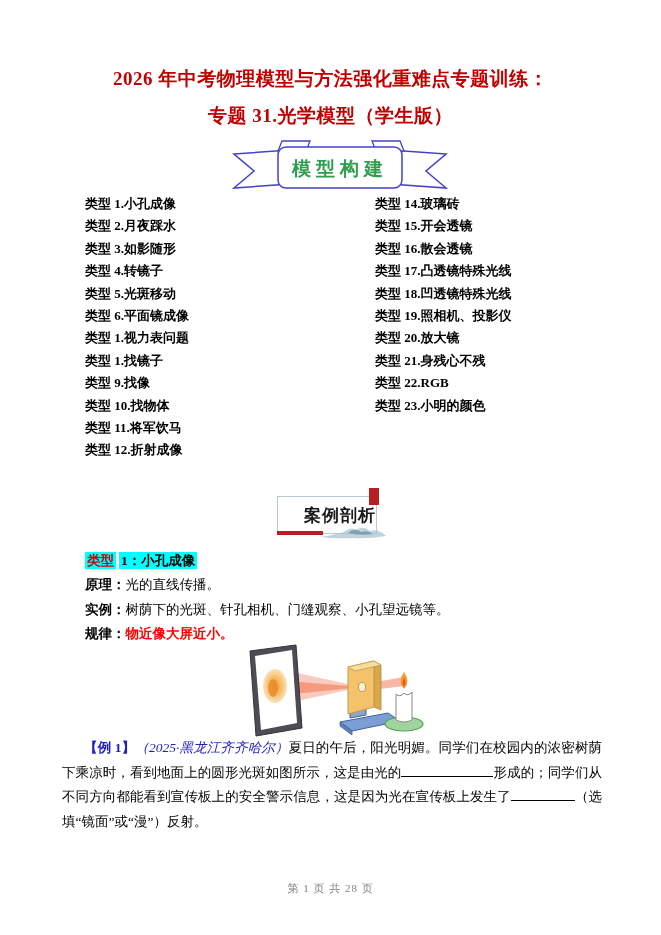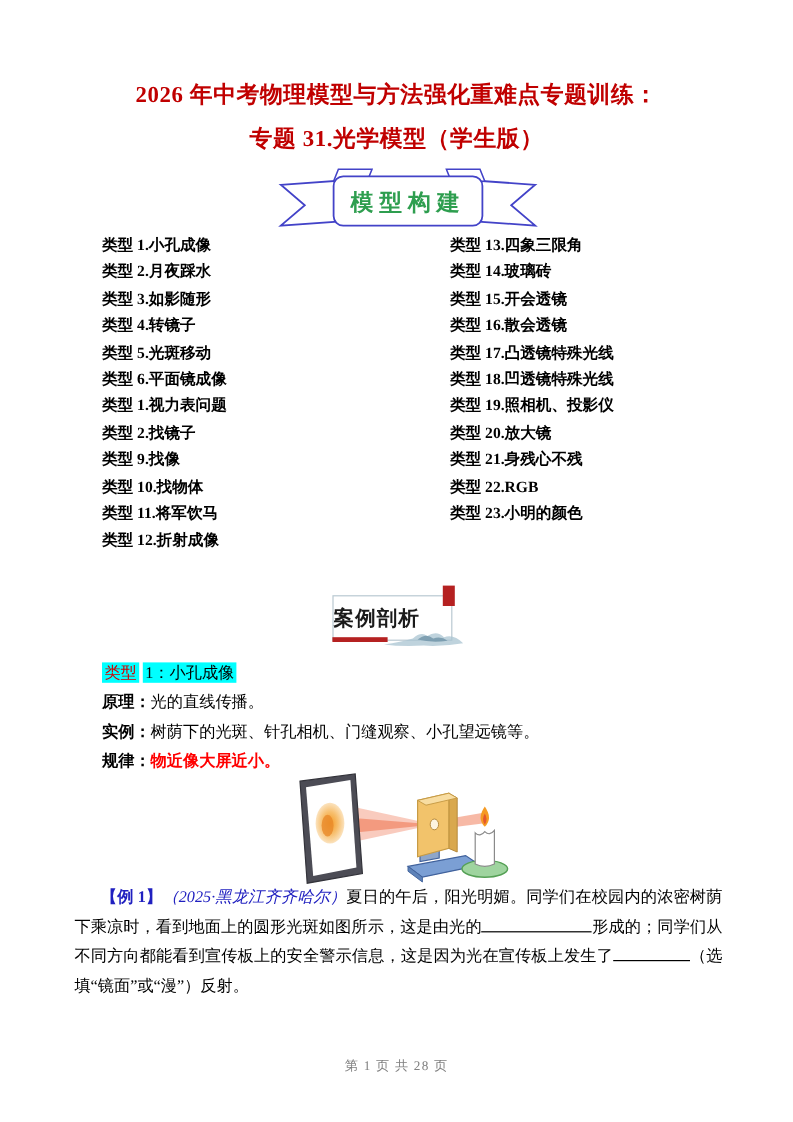--- a/index.html
+++ b/index.html
@@ -19,29 +19,29 @@
 
   .ribbon{position:absolute;left:226px;top:136px;}
 
   .model-list{position:absolute;left:0;top:193px;width:661px;}
   .col{position:absolute;top:0;}
   .col.left{left:85px;width:280px;}
   .col.right{left:375px;width:260px;}
   .li{height:22.4px;line-height:22.4px;font-size:13px;font-weight:bold;white-space:nowrap;}
 
   .case-header{position:absolute;left:277px;top:496px;width:100px;height:38px;
-    border:1px solid #b9c9d1;background:#fff;text-align:left;}
+    border:1px solid #b9c9d1;background:#fff;text-align:right;}
   .case-header .label{display:inline-block;margin-top:7px;font-family:"Liberation Sans","DejaVu Sans",sans-serif;
     font-weight:bold;font-size:17px;letter-spacing:1px;color:#1a1a1a;}
   .ch-sq{position:absolute;right:-3px;top:-9px;width:10px;height:17px;background:var(--accent-red);}
   .ch-bar{position:absolute;left:-1px;bottom:-2px;width:46px;height:4px;background:var(--accent-red);}
   .ch-mtn{position:absolute;right:-12px;bottom:-7px;}
 
   .case-block{position:absolute;left:85px;top:549px;width:520px;font-size:13.5px;line-height:24.3px;}
-  .hl{background:var(--highlight-cyan);font-weight:normal;padding:1px 2px;text-align:center;}
+  .hl{background:var(--highlight-cyan);font-weight:bold;padding:1px 2px;text-align:center;}
   .hl-label{color:#d00000;margin-right:3px;}
   .case-line .lbl{font-weight:bold;}
   .rule-text{color:var(--rule-red);font-weight:bold;}
 
   .illustration{position:absolute;left:238px;top:644px;}
 
   .problem{position:absolute;left:62px;top:736px;width:540px;font-size:13.5px;
     line-height:24.6px;text-align:justify;text-indent:22px;}
   .p-tag{font-weight:bold;color:var(--problem-blue);margin-top:30px;}
   .p-src{font-style:italic;color:var(--problem-blue);}
@@ -71,28 +71,27 @@
 
   <div class="model-list">
     <div class="col left">
       <div class="li">类型 1.小孔成像</div>
       <div class="li">类型 2.月夜踩水</div>
       <div class="li">类型 3.如影随形</div>
       <div class="li">类型 4.转镜子</div>
       <div class="li">类型 5.光斑移动</div>
       <div class="li">类型 6.平面镜成像</div>
       <div class="li">类型 1.视力表问题</div>
-      <div class="li">类型 2.找镜子</div>
+      <div class="li">类型 1.找镜子</div>
       <div class="li">类型 9.找像</div>
       <div class="li">类型 10.找物体</div>
       <div class="li">类型 11.将军饮马</div>
       <div class="li">类型 12.折射成像</div>
     </div>
     <div class="col right">
-      <div class="li">类型 13.四象三限角</div>
       <div class="li">类型 14.玻璃砖</div>
       <div class="li">类型 15.开会透镜</div>
       <div class="li">类型 16.散会透镜</div>
       <div class="li">类型 17.凸透镜特殊光线</div>
       <div class="li">类型 18.凹透镜特殊光线</div>
       <div class="li">类型 19.照相机、投影仪</div>
       <div class="li">类型 20.放大镜</div>
       <div class="li">类型 21.身残心不残</div>
       <div class="li">类型 22.RGB</div>
       <div class="li">类型 23.小明的颜色</div>

